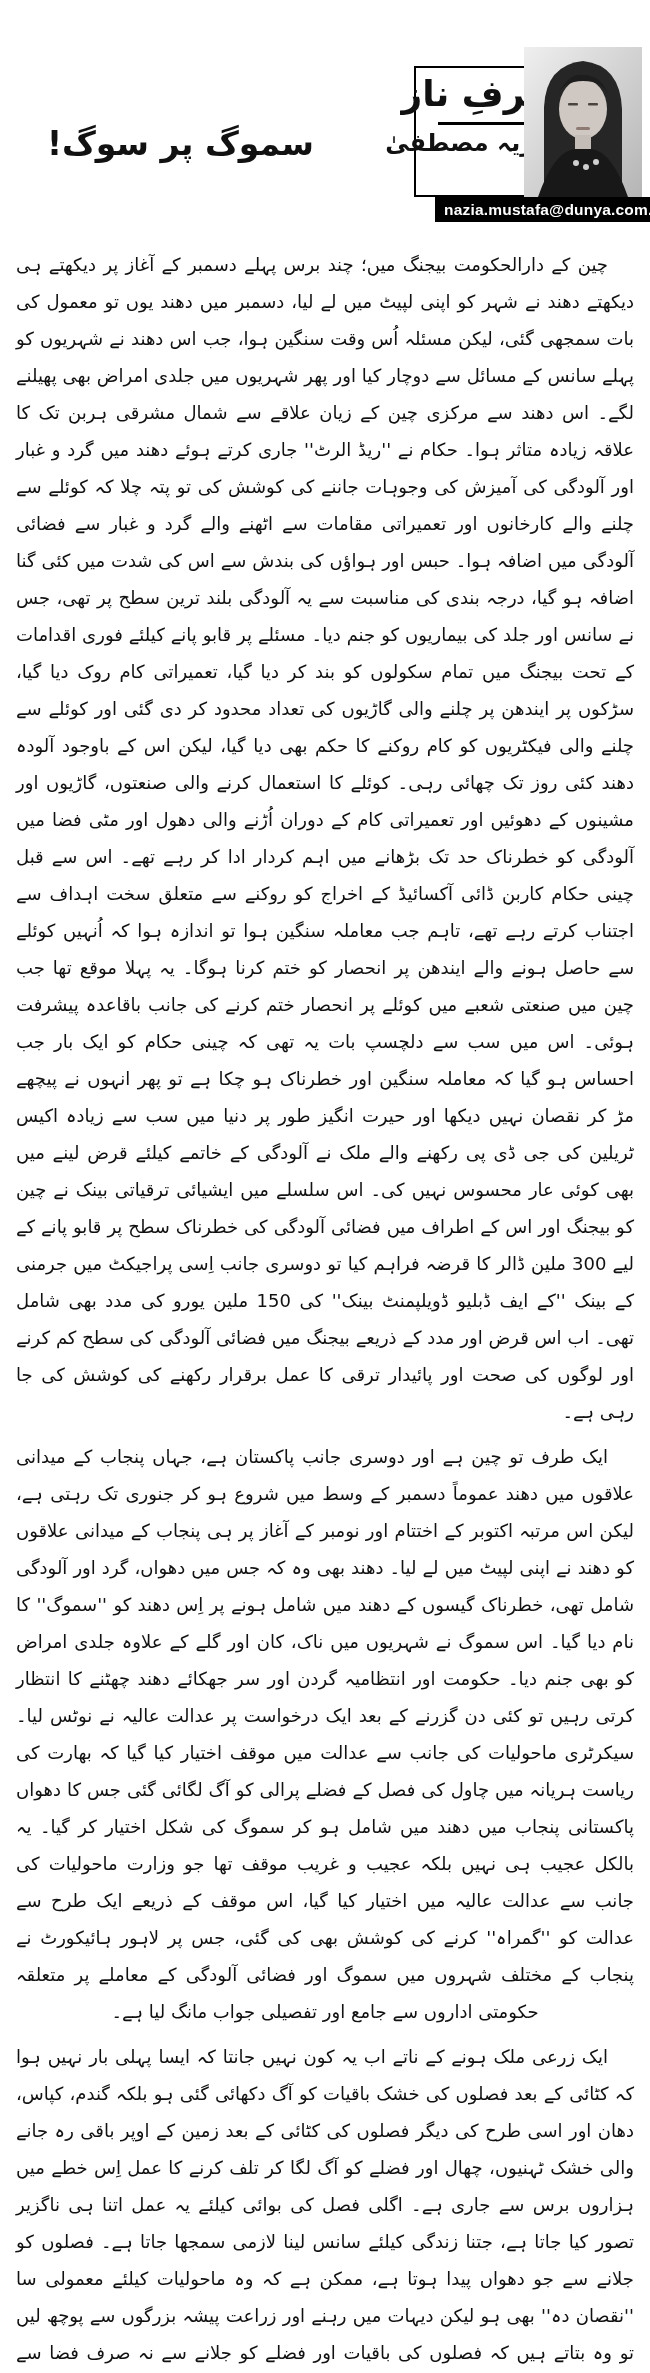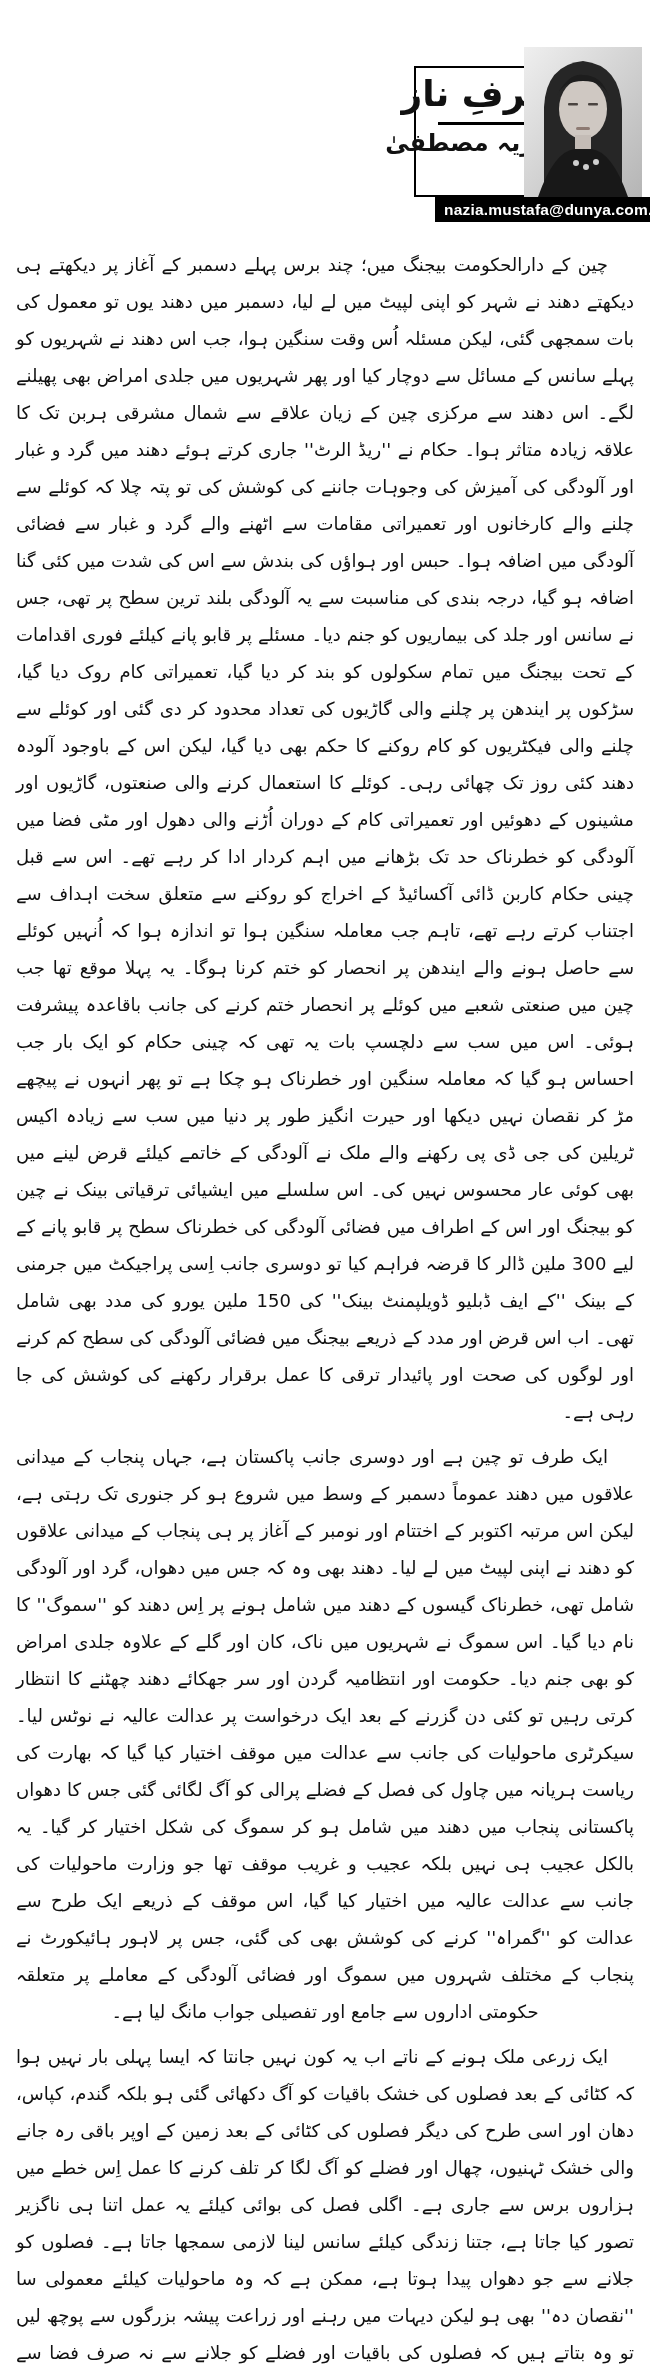--- a/index.html
+++ b/index.html
@@ -52,20 +52,21 @@
   }
   .article p{margin:8px;text-indent:26px;}
   .article p:nth-child(2){text-align-last:center;}
   .article p:last-child{text-align-last:center;}
 </style>
 </head>
 <body>
 
 <div class="page">
 
+  <div class="headline">سموگ پر سوگ!</div>
 
   <div class="masthead-box">
     <div class="column-title">حرفِ ناز</div>
     <div class="masthead-rule"></div>
     <div class="author-name">نازیہ مصطفیٰ</div>
   </div>
 
   <div class="photo">
     <svg viewBox="0 0 118 150" preserveAspectRatio="none">
       <defs>

